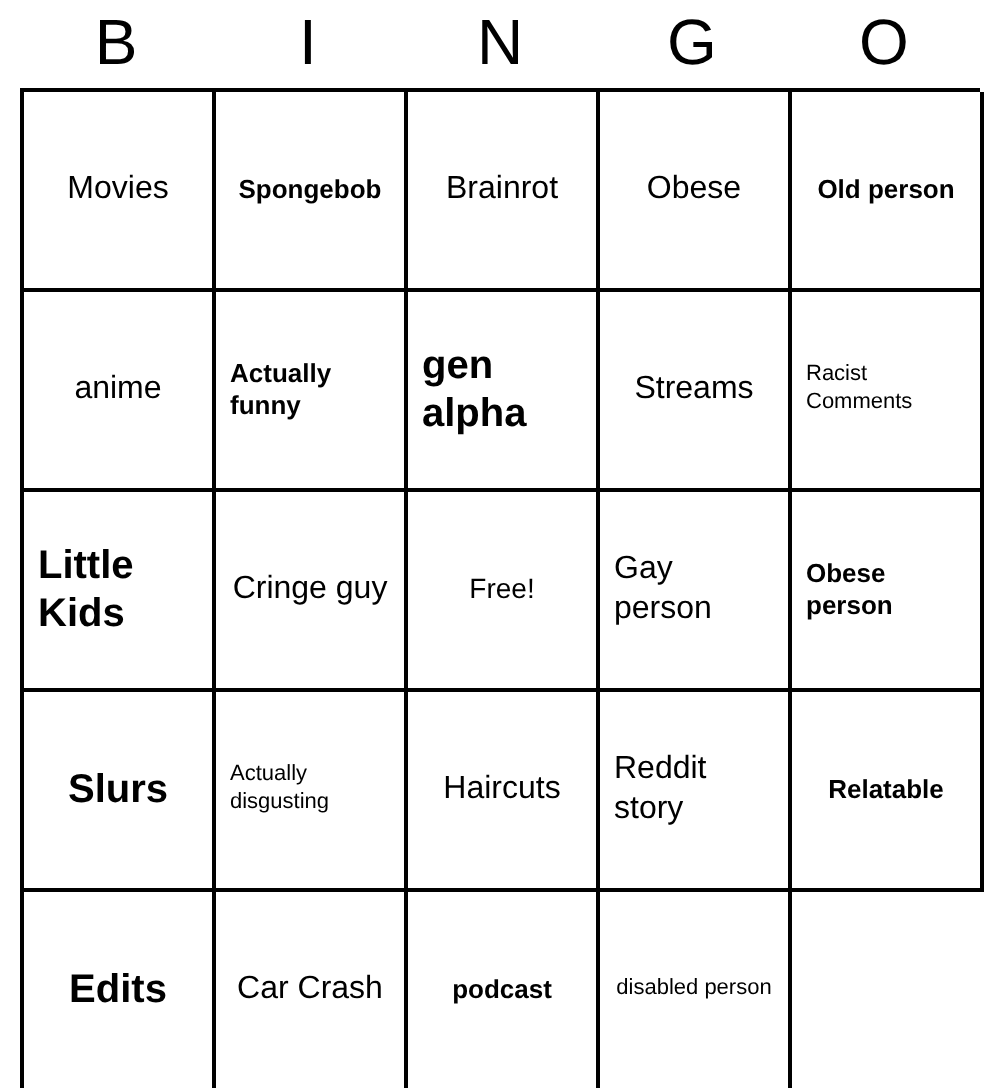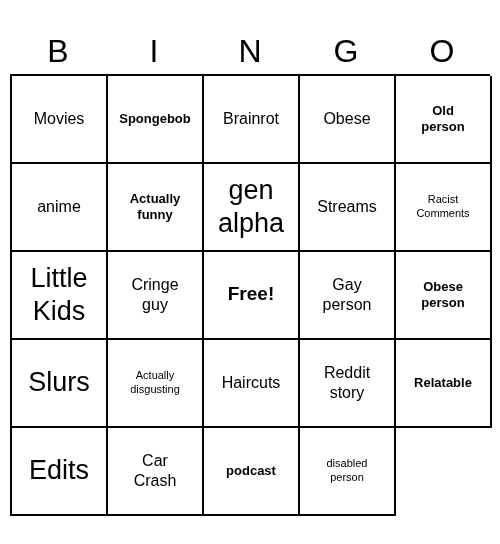--- a/index.html
+++ b/index.html
@@ -36,47 +36,46 @@
     .bingo-grid {
       display: grid;
       grid-template-columns: repeat(5, 1fr);
       border-left: 2px solid #000;
       border-top: 2px solid #000;
     }
     .bingo-cell {
       border-right: 2px solid #000;
       border-bottom: 2px solid #000;
       width: 96px;
-      height: 88px;
+      height: 100px;
       display: flex;
       align-items: center;
       justify-content: center;
-      text-align: center;
-      padding: 20px;
+      padding: 7px;
     }
     .bingo-cell span {
       line-height: 1.2;
     }
     .size-large {
-      font-size: 27px;
-      font-weight: normal;
+      font-size: 20px;
+      font-weight: bold;
     }
     .size-medium {
       font-size: 16px;
     }
     .size-small {
       font-size: 13px;
       font-weight: bold;
     }
     .size-xsmall {
       font-size: 11px;
     }
     .free-cell {
-      font-size: 19px;
-      font-weight: bold;
+      font-size: 14px;
+      font-weight: normal;
     }
   </style>
 </head>
 <body>
 
 <div class="bingo-container">
   <div class="bingo-header">
 
   <div class="bingo-header-letter">B</div>
       <div class="bingo-header-letter">I</div>

